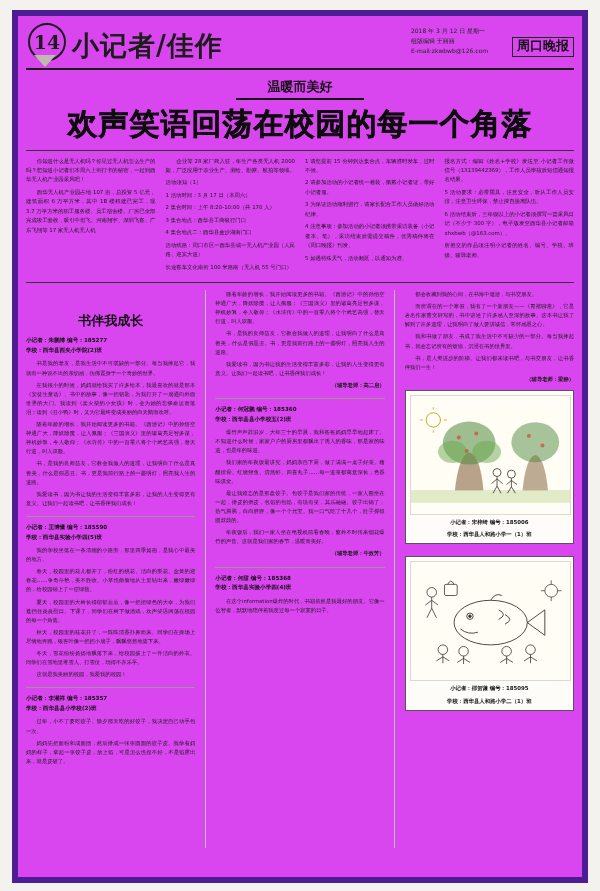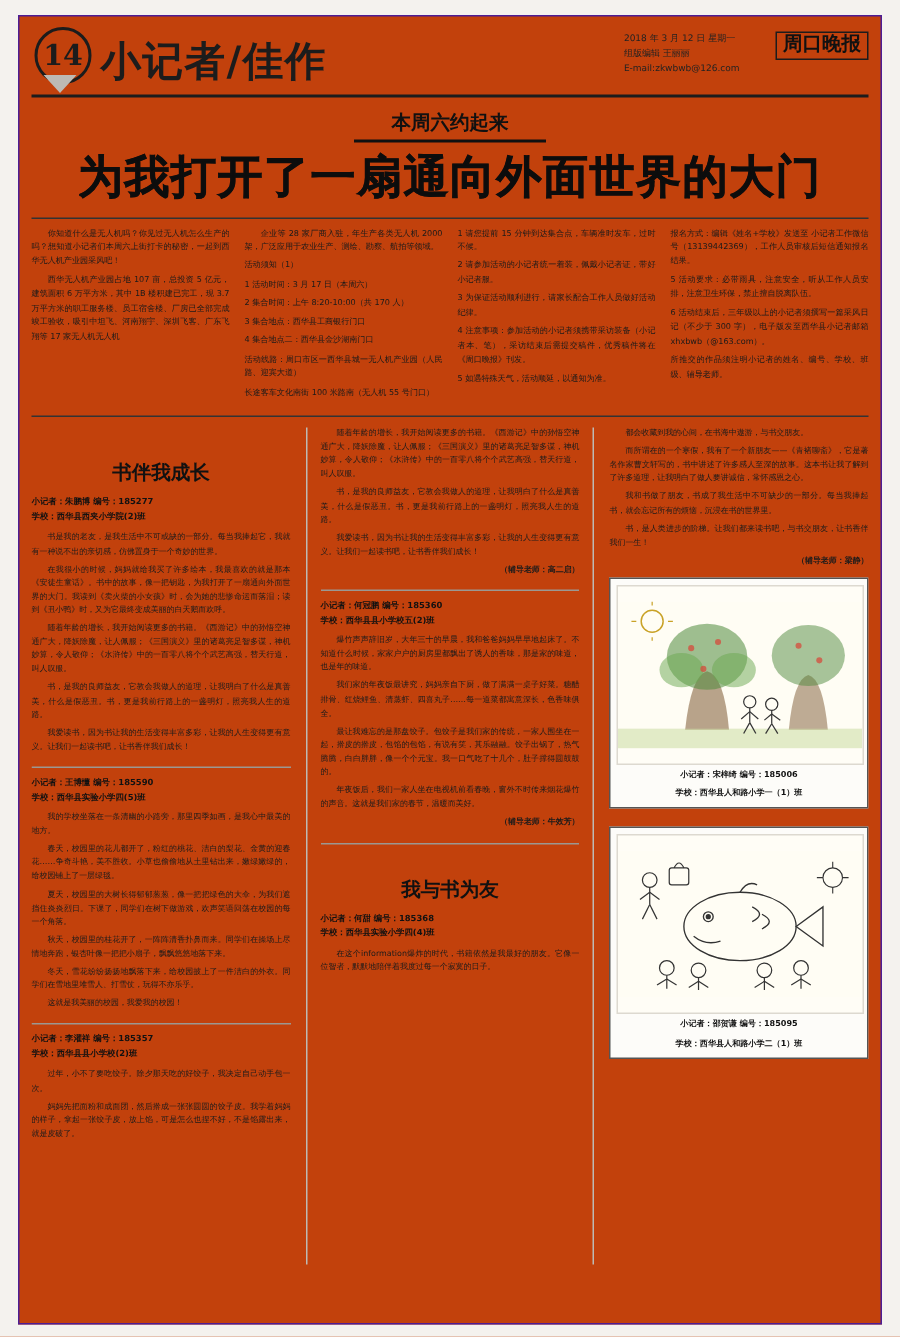--- a/index.html
+++ b/index.html
@@ -12,22 +12,22 @@
   .page{
     position:relative;
     width:600px;height:891px;
     background:#f4f2ee;
     box-sizing:border-box;
     padding:10px 12px 8px 12px;
   }
   .sheet{
     position:relative;
     width:100%;height:100%;
-    background:#c2410c;
-    border:1px solid #4c1d95;
+    background:#d946ef;
+    border:6px solid #4c1d95;
     box-sizing:border-box;
     padding:6px 8px;
   }
 
   
   .masthead{
     position:relative;
     height:46px;
     border-bottom:2px solid #1c1c1c;
     display:flex;align-items:flex-start;
@@ -56,21 +56,21 @@
     font-family:"DejaVu Serif","Liberation Serif",serif;
     font-size:27px;font-weight:bold;color:#1c1c1c;
     letter-spacing:1px;
     margin-top:6px;
   }
   .masthead-right{
     margin-left:auto;
     text-align:right;
     padding-top:4px;
     display:flex;
-    align-items:flex-start;
+    align-items:flex-end;
     gap:24px;
   }
   .mh-meta{
     font-size:6px;color:#222;line-height:1.7;text-align:left;
   }
   .mh-logo{
     border:1px solid #1c1c1c;
     padding:1px 4px 2px 4px;
     font-family:"DejaVu Serif","Liberation Serif",serif;
     font-size:13px;font-weight:bold;color:#111;
@@ -190,23 +190,23 @@
         <div class="mh-meta">
           <div>2018 年 3 月 12 日   星期一</div>
           <div>组版编辑   王丽丽</div>
           <div>E-mail:zkwbwb@126.com</div>
         </div>
         <div class="mh-logo">周口晚报</div>
       </div>
     </div>
 
     <div>
-      <div class="kicker">本周六约起来</div>
+      <div class="kicker">温暖而美好</div>
       <div class="kicker-rule"></div>
-      <div class="headline">为我打开了一扇通向外面世界的大门</div>
+      <div class="headline">欢声笑语回荡在校园的每一个角落</div>
     </div>
     <div class="lead-rule"></div>
 
     <div class="lead">
       <div class="col">
         <p>你知道什么是无人机吗？你见过无人机怎么生产的吗？想知道小记者们本周六上街打卡的秘密，一起到西华无人机产业园采风吧！</p>
         <p>西华无人机产业园占地 107 亩，总投资 5 亿元，建筑面积 6 万平方米，其中 1B 楼积建已完工，现 3.7 万平方米的职工服务楼、员工宿舍楼、厂房已全部完成竣工验收，吸引中坦飞、河南翔宇、深圳飞客、广东飞翔等 17 家无人机无人机</p>
       </div>
       <div class="col">
         <p>企业等 28 家厂商入驻，年生产各类无人机 2000 架，广泛应用于农业生产、测绘、勘察、航拍等领域。</p>
@@ -283,21 +283,20 @@
           <div>学校：西华县县小学校五(2)班</div>
         </div>
         <p>爆竹声声辞旧岁，大年三十的早晨，我和爸爸妈妈早早地起床了。不知道什么时候，家家户户的厨房里都飘出了诱人的香味，那是家的味道，也是年的味道。</p>
         <p>我们家的年夜饭最讲究，妈妈亲自下厨，做了满满一桌子好菜。糖醋排骨、红烧鲤鱼、清蒸虾、四喜丸子……每一道菜都寓意深长，色香味俱全。</p>
         <p>最让我难忘的是那盘饺子。包饺子是我们家的传统，一家人围坐在一起，擀皮的擀皮，包馅的包馅，有说有笑，其乐融融。饺子出锅了，热气腾腾，白白胖胖，像一个个元宝。我一口气吃了十几个，肚子撑得圆鼓鼓的。</p>
         <p>年夜饭后，我们一家人坐在电视机前看春晚，窗外不时传来烟花爆竹的声音。这就是我们家的春节，温暖而美好。</p>
         <div class="sig">（辅导老师：牛效芳）</div>
 
         <div class="divider"></div>
 
-        <div class="art-title">我与书为友</div>
         <div class="art-byline">
           <div>小记者：何甜  编号：185368</div>
           <div>学校：西华县实验小学四(4)班</div>
         </div>
         <p>在这个information爆炸的时代，书籍依然是我最好的朋友。它像一位智者，默默地陪伴着我度过每一个寂寞的日子。</p>
       </div>
 
       <div class="col3">
         <p>都会收藏到我的心间，在书海中遨游，与书交朋友。</p>
         <p>而所谓在的一个寒假，我有了一个新朋友——《青褚聊斋》，它是著名作家曹文轩写的，书中讲述了许多感人至深的故事。这本书让我了解到了许多道理，让我明白了做人要讲诚信，常怀感恩之心。</p>

